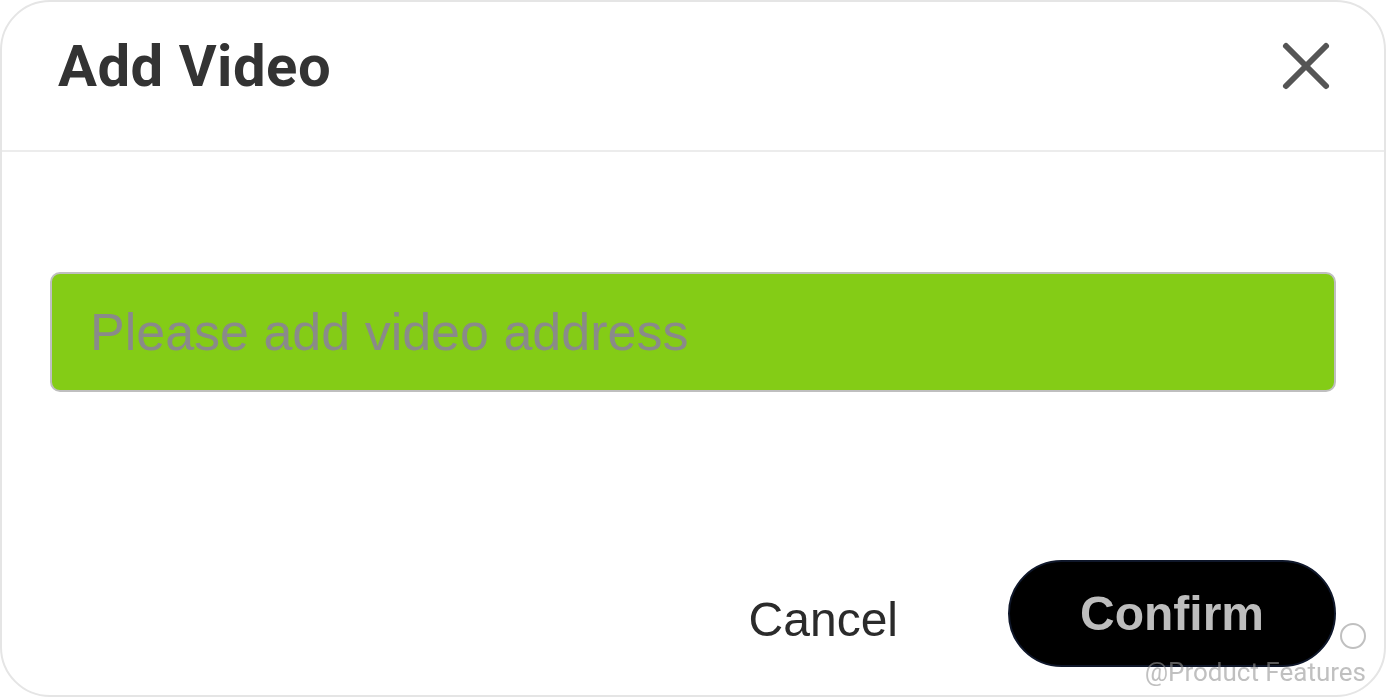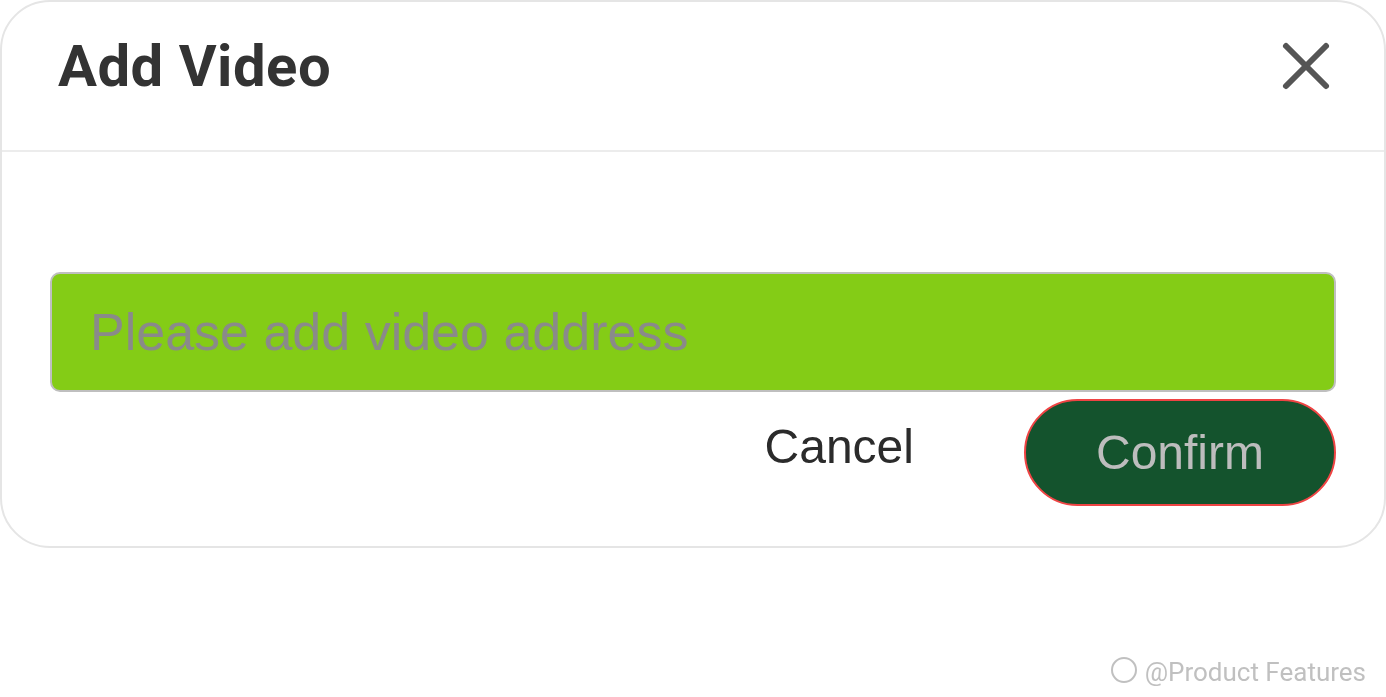--- a/index.html
+++ b/index.html
@@ -9,21 +9,21 @@
     }
     body {
       font-family: -apple-system, BlinkMacSystemFont, "Segoe UI", Roboto, Helvetica, Arial, sans-serif;
       background: #ffffff;
       width: 1386px;
       height: 697px;
       position: relative;
     }
     .dialog {
       width: 1386px;
-      height: 548px;
+      height: 697px;
       background: #ffffff;
       border: 2px solid #e5e5e5;
       border-radius: 50px;
       display: flex;
       flex-direction: column;
       overflow: hidden;
     }
     .dialog-header {
       display: flex;
       align-items: center;
@@ -66,54 +66,55 @@
       padding: 0 38px;
       color: #333333;
       outline: none;
       background: #84cc16;
     }
     .video-input::placeholder {
       color: #8a8a8a;
     }
     .dialog-footer {
       display: flex;
-      align-items: flex-start;
+      align-items: flex-end;
       justify-content: flex-end;
       gap: 100px;
-      padding: 0 48px 40px 48px;
+      padding: 0 48px 28px 48px;
     }
     .cancel-btn {
       font-size: 48px;
       font-weight: 400;
       color: #2b2b2b;
       background: none;
       border: none;
       cursor: pointer;
       padding: 20px 10px;
     }
     .confirm-btn {
       font-size: 48px;
-      font-weight: 400;
+      font-weight: 700;
       color: #bdbdbd;
-      background: #14532d;
-      border: 2px solid #ef4444;
+      background: #000000;
+      border: 2px solid #0f172a;
       border-radius: 60px;
       padding: 24px 70px;
       cursor: pointer;
     }
     .watermark {
       position: absolute;
       bottom: 10px;
       right: 20px;
       font-size: 26px;
       color: rgba(150,150,150,0.6);
       display: flex;
-      align-items: flex-start;
+      align-items: flex-end;
       gap: 8px;
       pointer-events: none;
+      flex-direction: column;
     }
     .watermark-icon {
       width: 26px;
       height: 26px;
       border: 2px solid rgba(150,150,150,0.6);
       border-radius: 50%;
       position: relative;
     }
     .watermark-icon::before,
     .watermark-icon::after {

